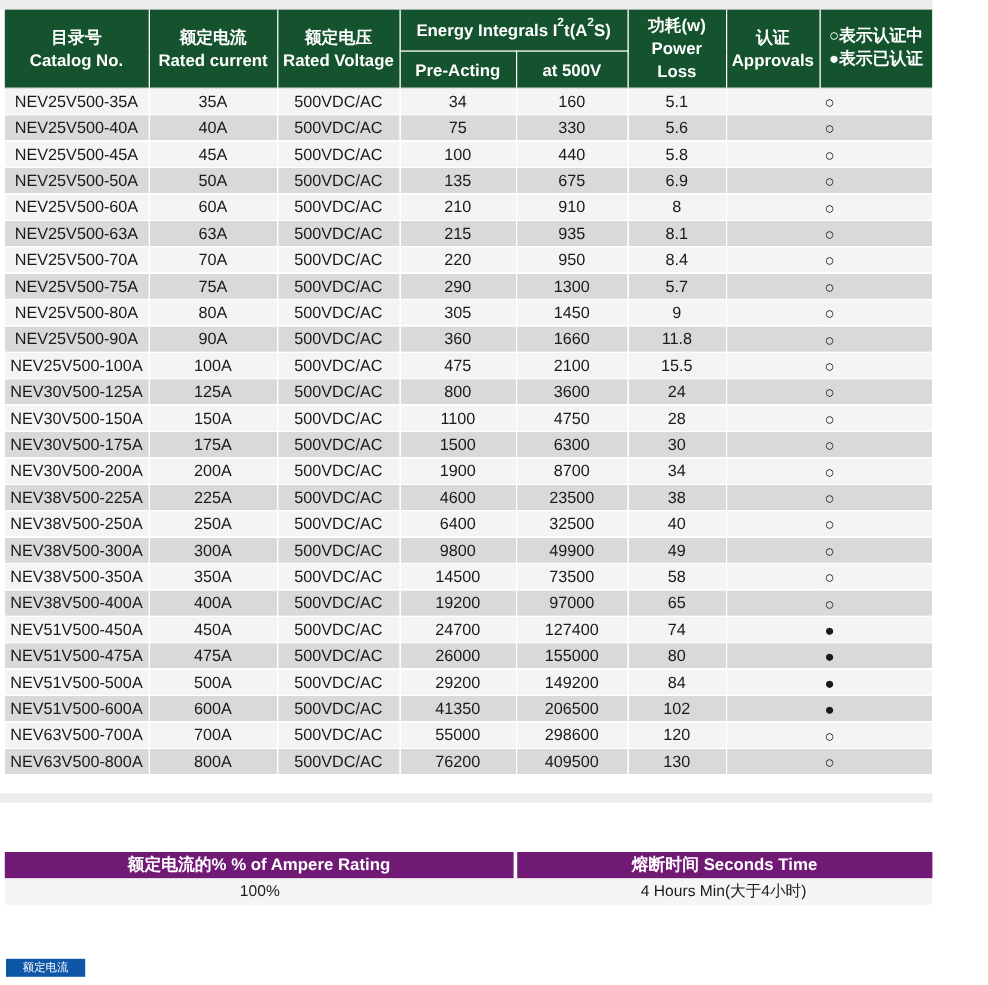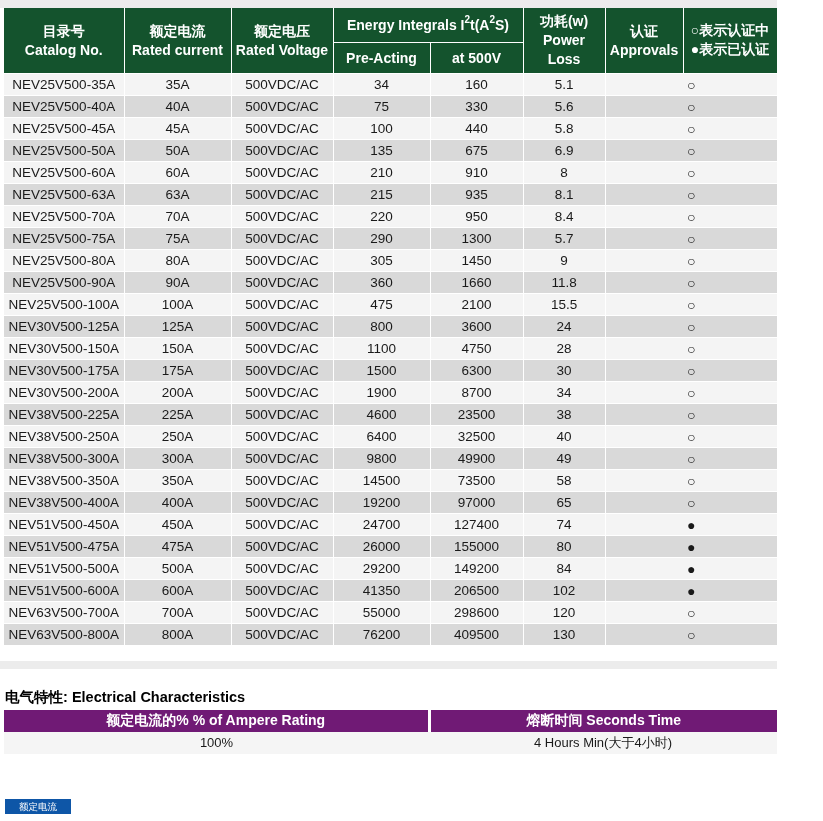--- a/index.html
+++ b/index.html
@@ -371,24 +371,20 @@
       <td>76200</td>
       <td>409500</td>
       <td>130</td>
       <td class="c-appr" colspan="2">○</td>
     </tr>
   </tbody>
   </table>
 
   <div class="below-strip"></div>
 
-  <div class="section-title">
-    <span>电气特性:</span>
-    <span>Electrical Characteristics</span>
-  </div>
 
   <table class="chars">
     <colgroup>
       <col style="width:425px">
         <col style="width:348px">
     </colgroup>
     <thead>
       <tr>
         <th class="c1">额定电流的%  % of Ampere Rating</th>
         <th>熔断时间  Seconds Time</th>

